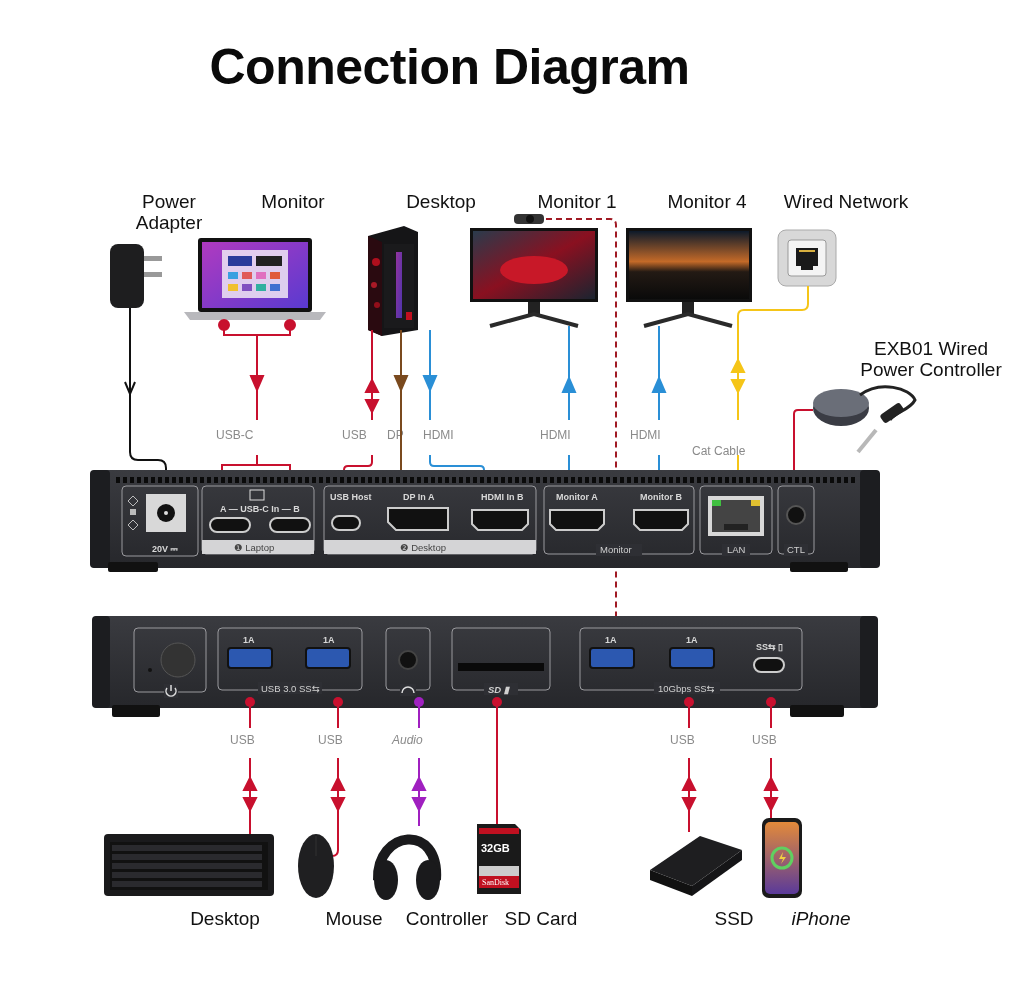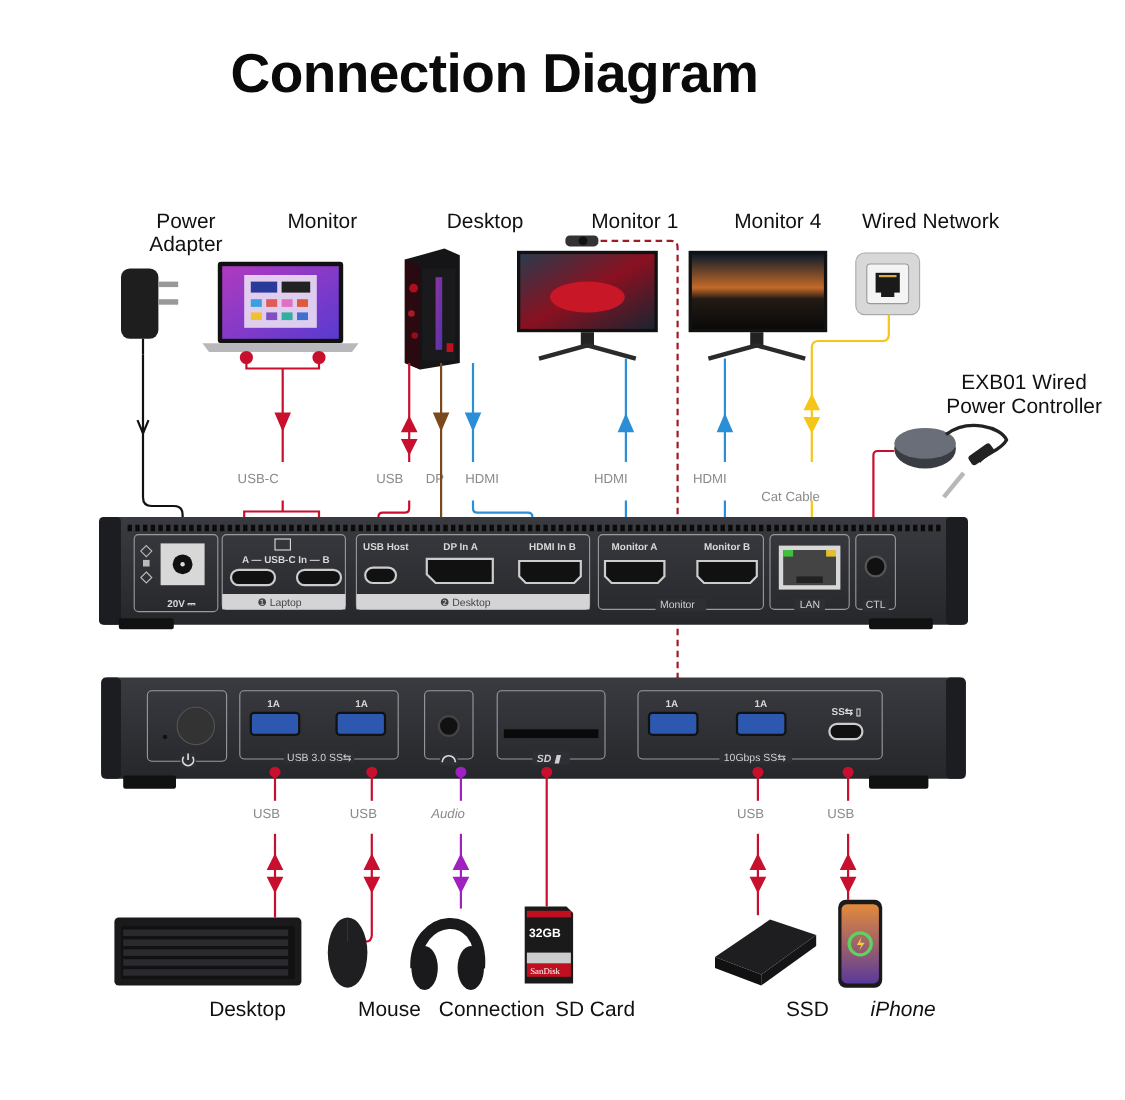--- a/index.html
+++ b/index.html
@@ -40,21 +40,21 @@
 <div class="cable-label" style="left:692px;top:444px;">Cat Cable</div>
 
 <div class="cable-label" style="left:230px;top:733px;">USB</div>
 <div class="cable-label" style="left:318px;top:733px;">USB</div>
 <div class="cable-label" style="left:392px;top:733px;font-style:italic;">Audio</div>
 <div class="cable-label" style="left:670px;top:733px;">USB</div>
 <div class="cable-label" style="left:752px;top:733px;">USB</div>
 
 <div class="dev-label" style="left:136px;top:908px;width:100px;">Desktop</div>
 <div class="dev-label" style="left:282px;top:908px;width:66px;">Mouse</div>
-<div class="dev-label" style="left:358px;top:908px;width:100px;">Connection</div>
+<div class="dev-label" style="left:358px;top:908px;width:100px;">Controller</div>
 <div class="dev-label" style="left:464px;top:908px;width:76px;">SD Card</div>
 <div class="dev-label" style="left:660px;top:908px;width:70px;">SSD</div>
 <div class="dev-label" style="left:744px;top:908px;width:76px;font-style:italic;">iPhone</div>
 
 <svg class="main" width="1023" height="1000" viewBox="0 0 1023 1000">
   <defs>
     <marker id="arrR" viewBox="0 0 10 10" refX="5" refY="5" markerWidth="7" markerHeight="7" orient="auto-start-reverse">
         <path d="M0,0 L10,5 L0,10 z" fill="#c8102e"></path>
       </marker>
     <linearGradient id="screen1" x1="0" y1="0" x2="1" y2="1">

